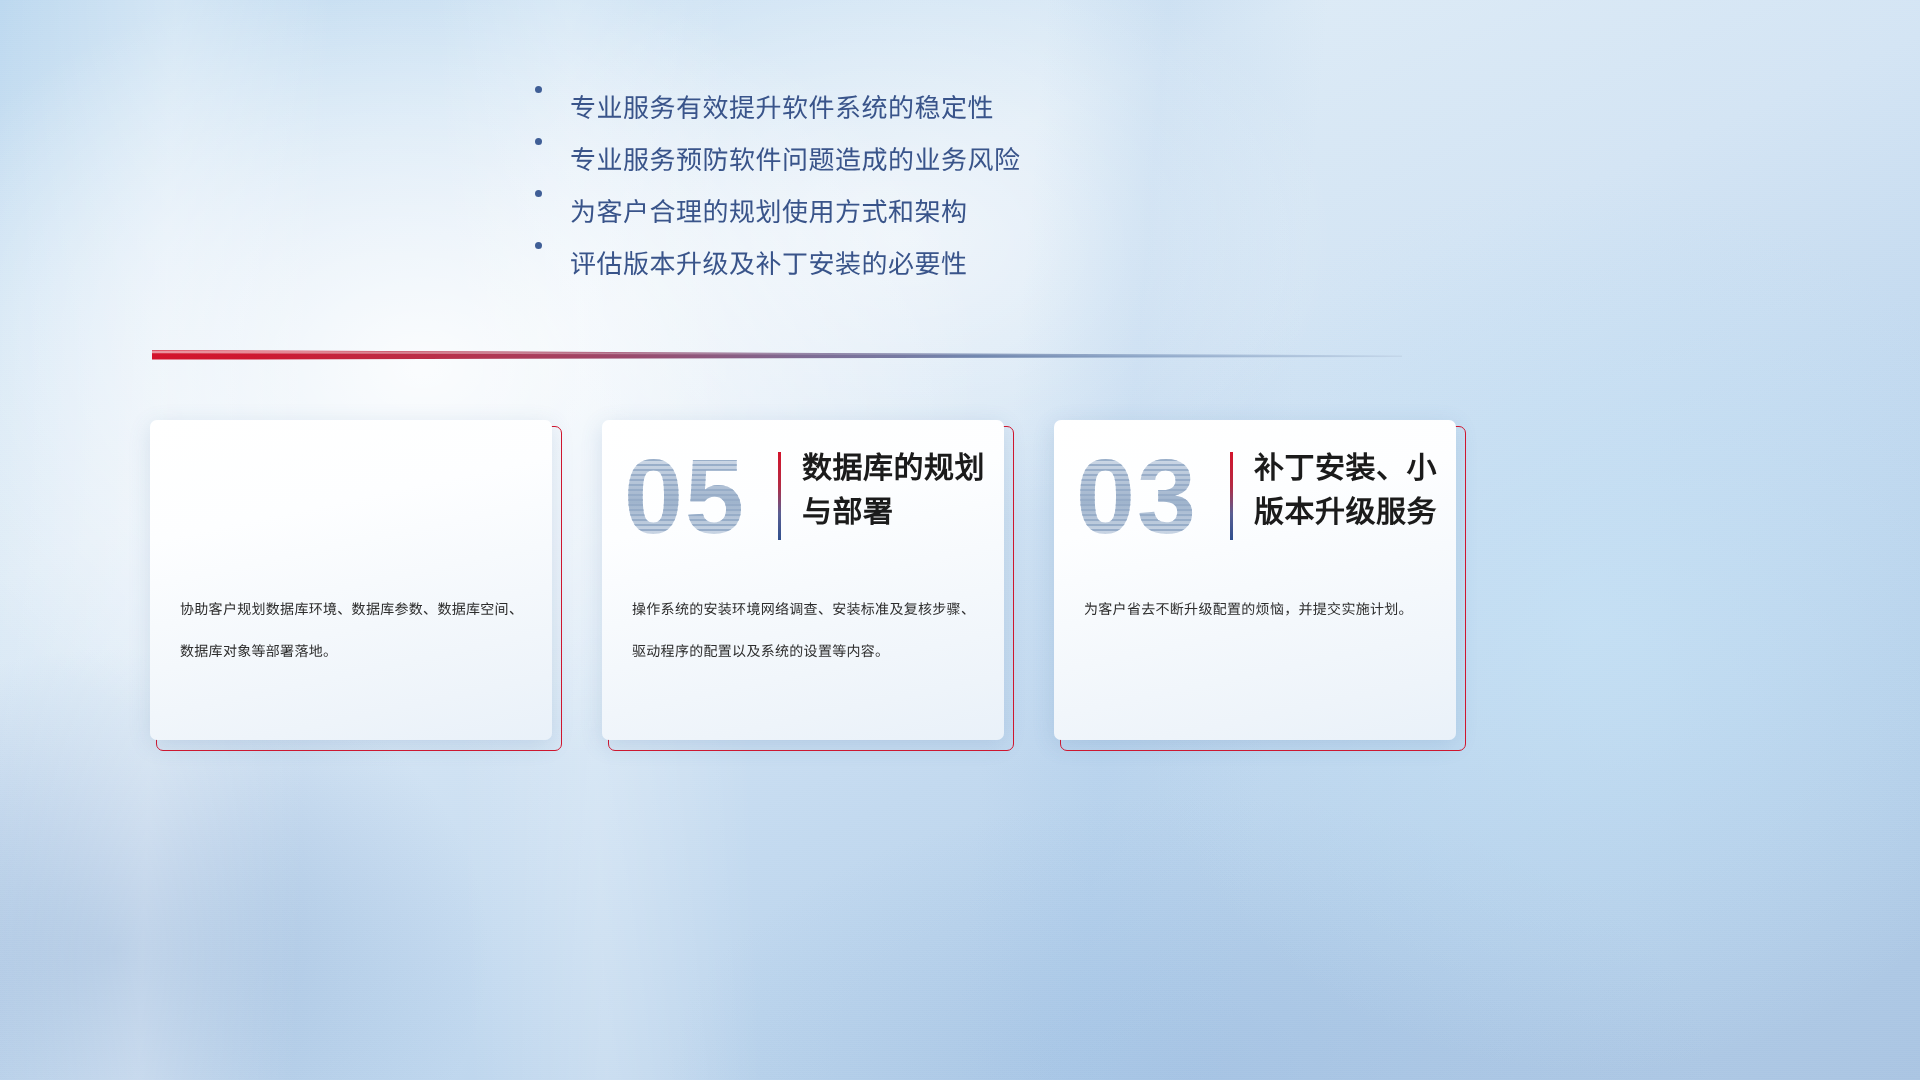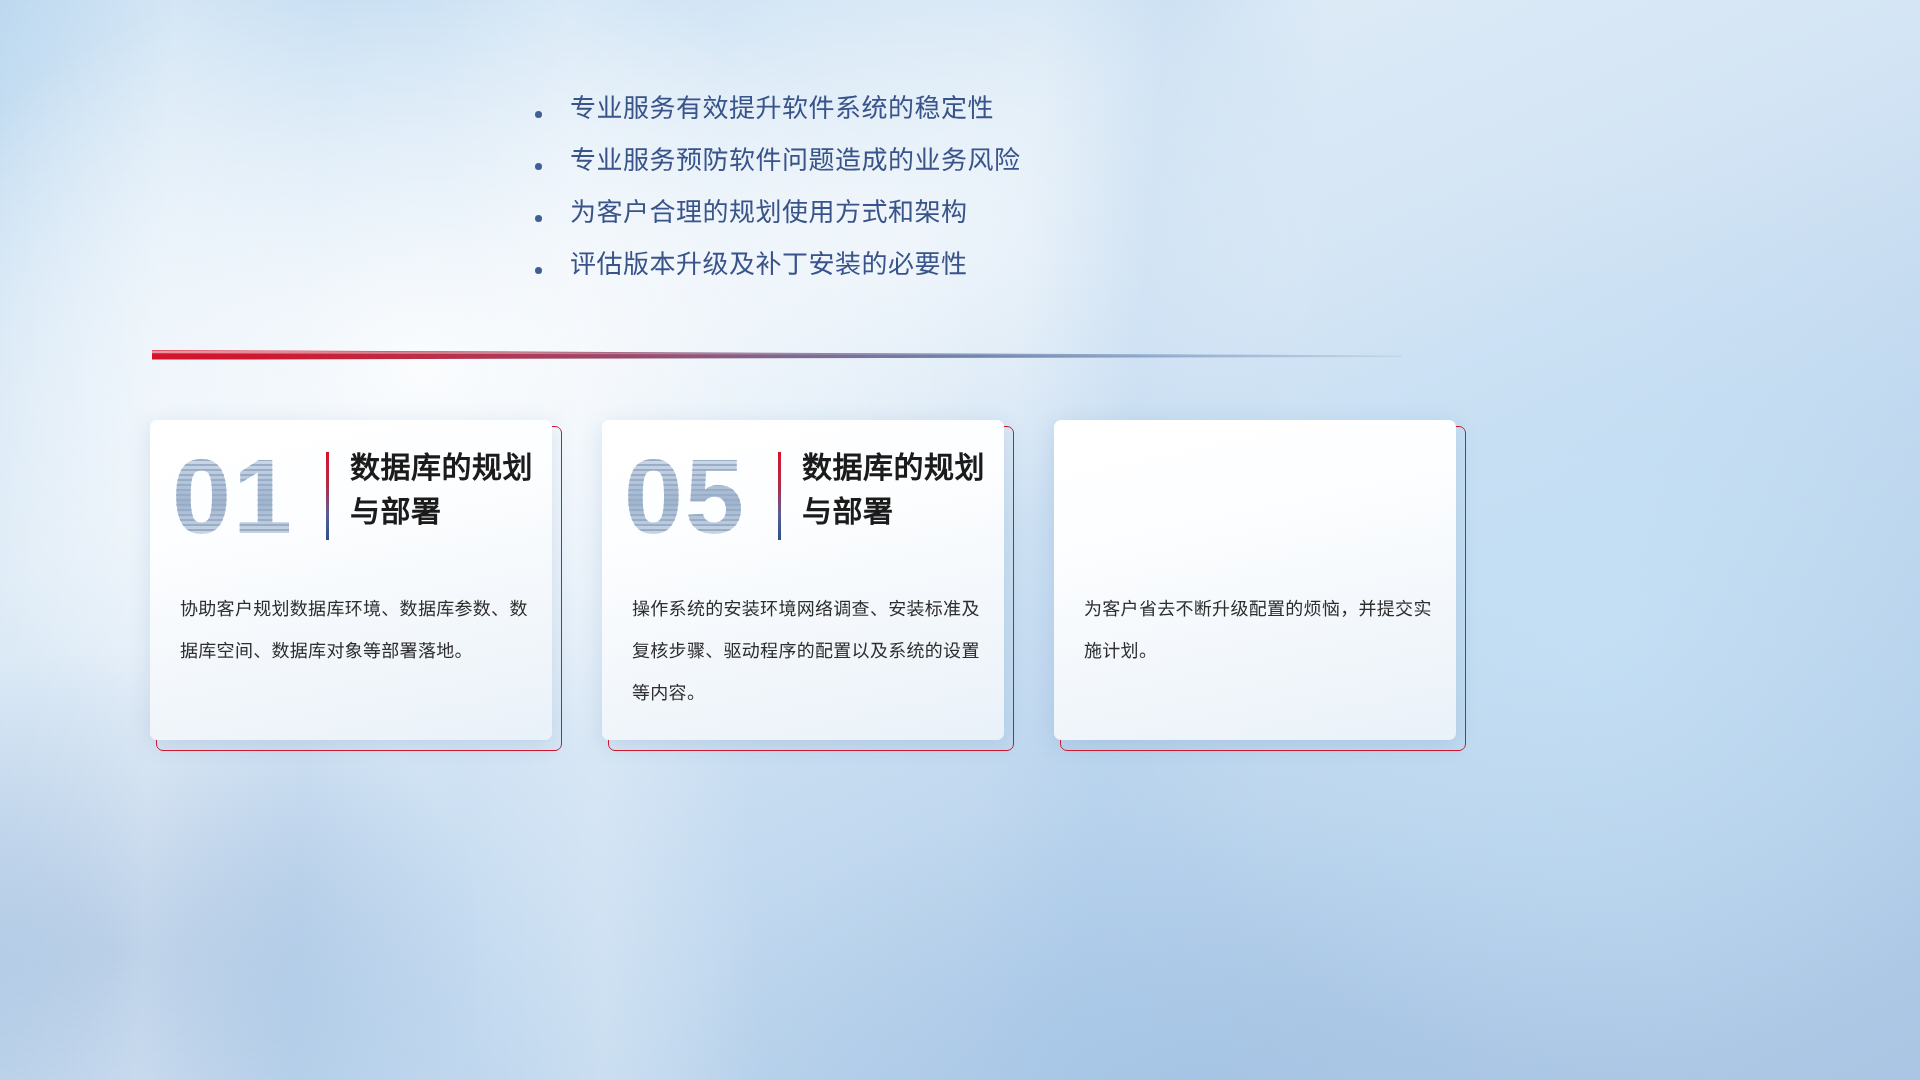--- a/index.html
+++ b/index.html
@@ -40,21 +40,21 @@
   }
 
   
   #bullets {
     position:absolute;
     left:535px; top:92px;
     width:760px;
   }
   .bullet-row {
     display:flex;
-    align-items:flex-end;
+    align-items:flex-start;
     margin-bottom:20px;
     height:32px;
   }
   .bullet-dot {
     width:7px; height:7px;
     border-radius:50%;
     background:#3f5e96;
     flex:0 0 auto;
     margin-right:28px;
     position:relative; top:-6px;
@@ -149,21 +149,21 @@
     font-size:30px;
     line-height:44px;
     font-weight:700;
     color:#1b1b1b;
     letter-spacing:0.5px;
   }
   .card-desc {
     position:absolute;
     left:30px; top:168px;
     width:348px;
-    font-size:18px;
+    font-size:14px;
     line-height:42px;
     color:#2d2d2d;
     letter-spacing:0.3px;
   }
 </style>
 </head>
 <body>
 
 <div id="slide">
 
@@ -214,43 +214,43 @@
     </defs>
     <path d="M0,2 L1250,7.4 L1250,9.0 L0,11.6 Z" fill="url(#wedgeGrad)"></path>
     <path d="M0,2.4 L1250,7.6 L1250,8.0 L0,5.2 Z" fill="url(#wedgeShine)"></path>
   </svg>
 
   <div id="cards">
 
     <div class="card">
       <div class="card-frame"></div>
       <div class="card-body">
-        <div class="card-head">
-          <div class="card-number">01</div>
-          <div class="card-rule"></div>
-          <div class="card-title">数据库的规划与部署</div>
-        </div>
         <div class="card-desc">协助客户规划数据库环境、数据库参数、数据库空间、数据库对象等部署落地。</div>
       </div>
     </div>
 
     <div class="card">
       <div class="card-frame"></div>
       <div class="card-body">
         <div class="card-head">
           <div class="card-number">05</div>
           <div class="card-rule"></div>
           <div class="card-title">数据库的规划与部署</div>
         </div>
         <div class="card-desc">操作系统的安装环境网络调查、安装标准及复核步骤、驱动程序的配置以及系统的设置等内容。</div>
       </div>
     </div>
 
     <div class="card">
       <div class="card-frame"></div>
       <div class="card-body">
+        <div class="card-head">
+          <div class="card-number">03</div>
+          <div class="card-rule"></div>
+          <div class="card-title">补丁安装、小版本升级服务</div>
+        </div>
         <div class="card-desc">为客户省去不断升级配置的烦恼，并提交实施计划。</div>
       </div>
     </div>
 
   </div>
 
 </div>
 
 </body></html>

